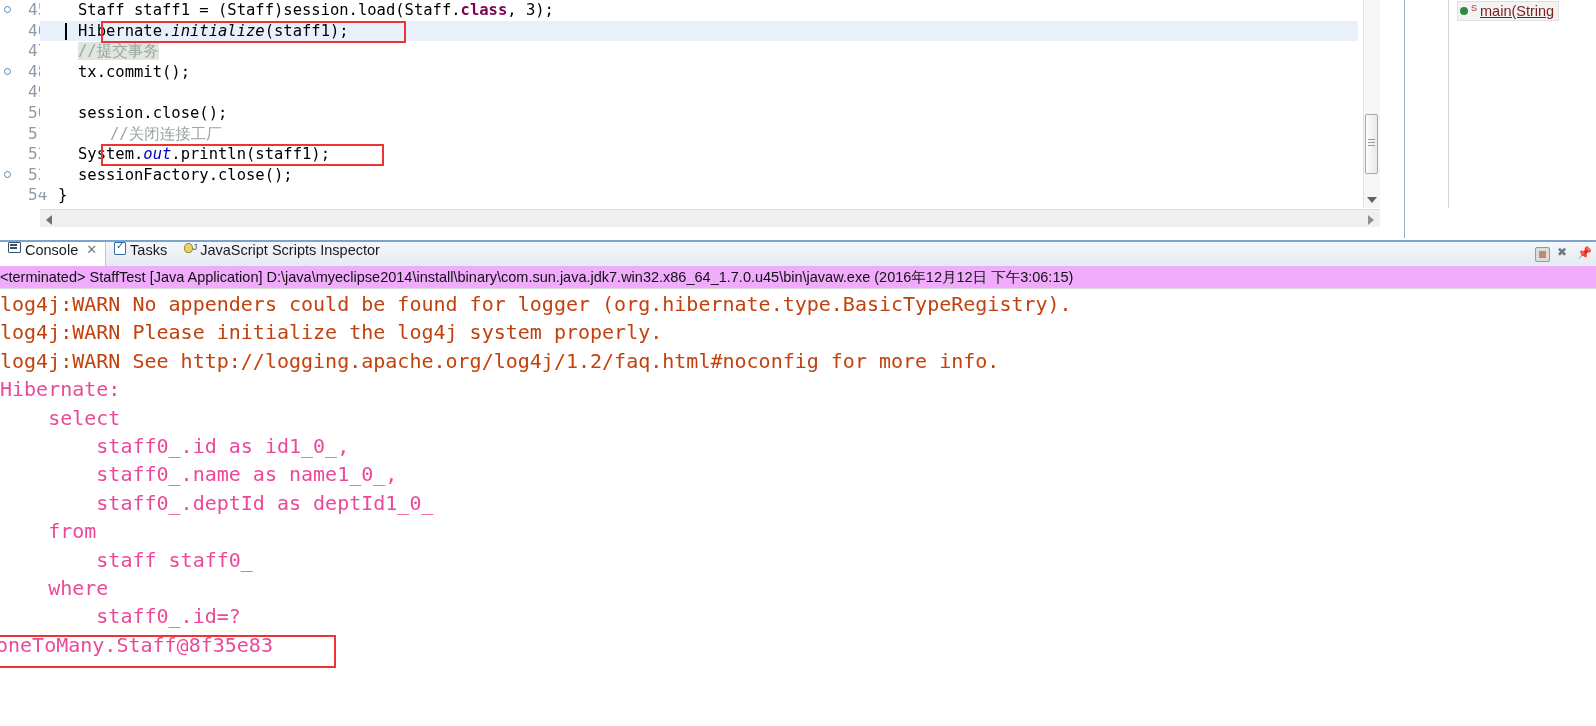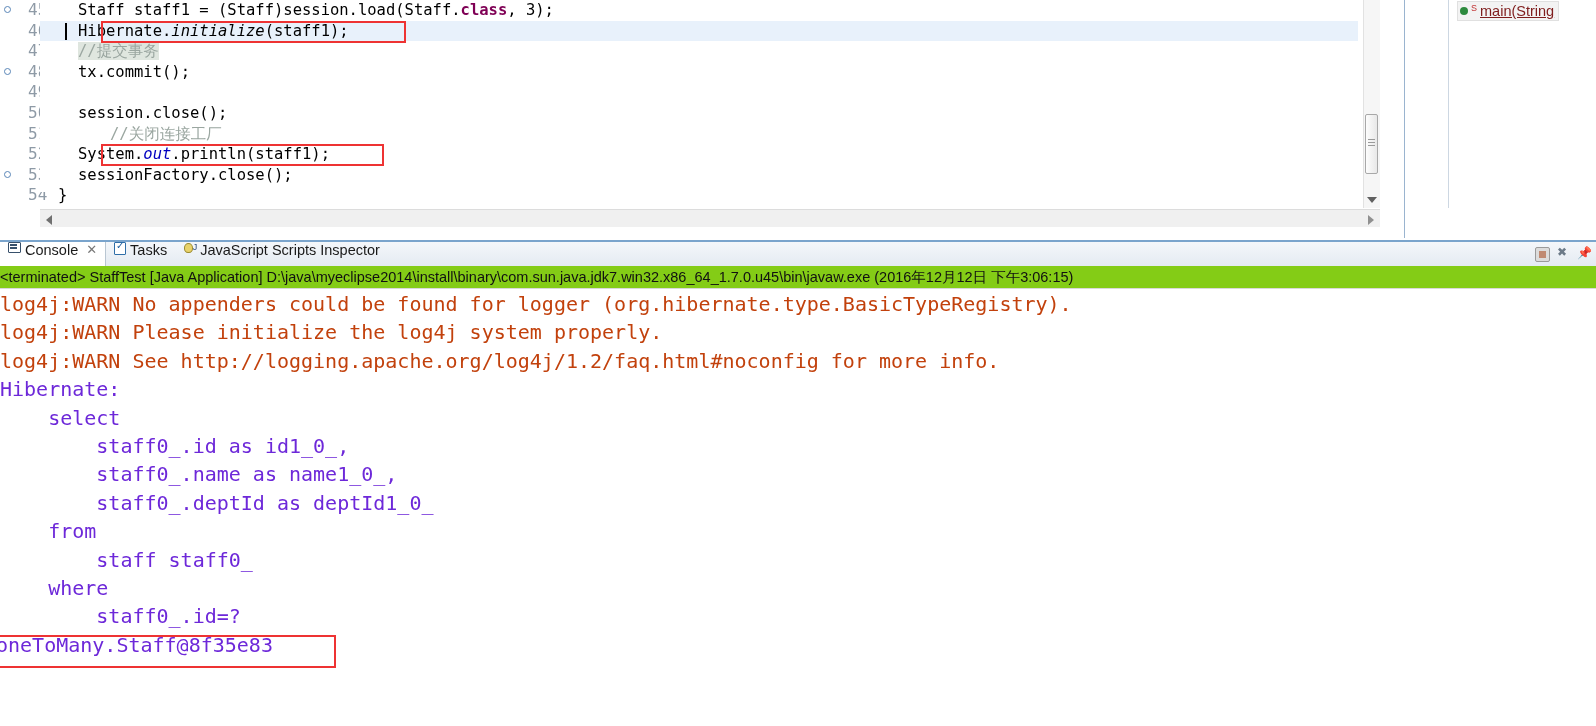--- a/index.html
+++ b/index.html
@@ -353,40 +353,40 @@
     left: 0; top: -1px;
     font-size: 12px;
   }
 
   #console-status {
     position: relative;
     height: 22px;
     line-height: 22px;
     font-size: 14.5px;
     color: #111;
-    background: #84cc16;
+    background: #f0abfc;
     border-bottom: 1px solid #d9d9d9;
     white-space: nowrap;
     overflow: hidden;
   }
 
   #console-output {
     position: relative;
     padding-top: 1px;
     background: #ffffff;
     height: 438px;
     overflow: hidden;
   }
   .out-line {
     height: 28.4px;
     line-height: 28.4px;
     font-family: "DejaVu Sans Mono", monospace;
     font-size: 20px;
     white-space: pre;
-    color: #6d28d9;
+    color: #ec4899;
   }
   .out-line.err { color: #c2410c; }
 
   #last-line-box {
     position: absolute;
     left: -4px;
     top: 635px;
     width: 340px;
     height: 33px;
     border: 2px solid #ee3333;

